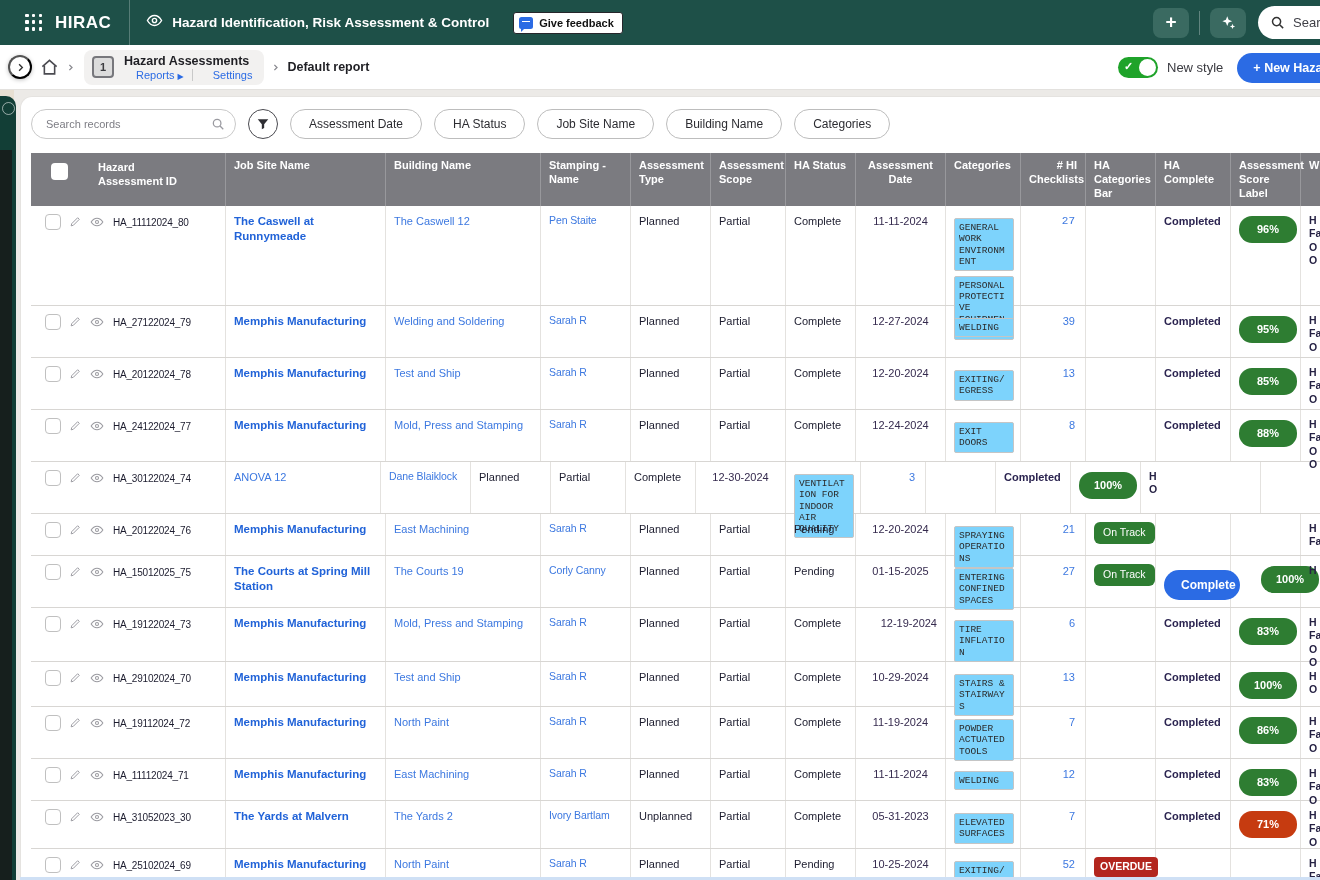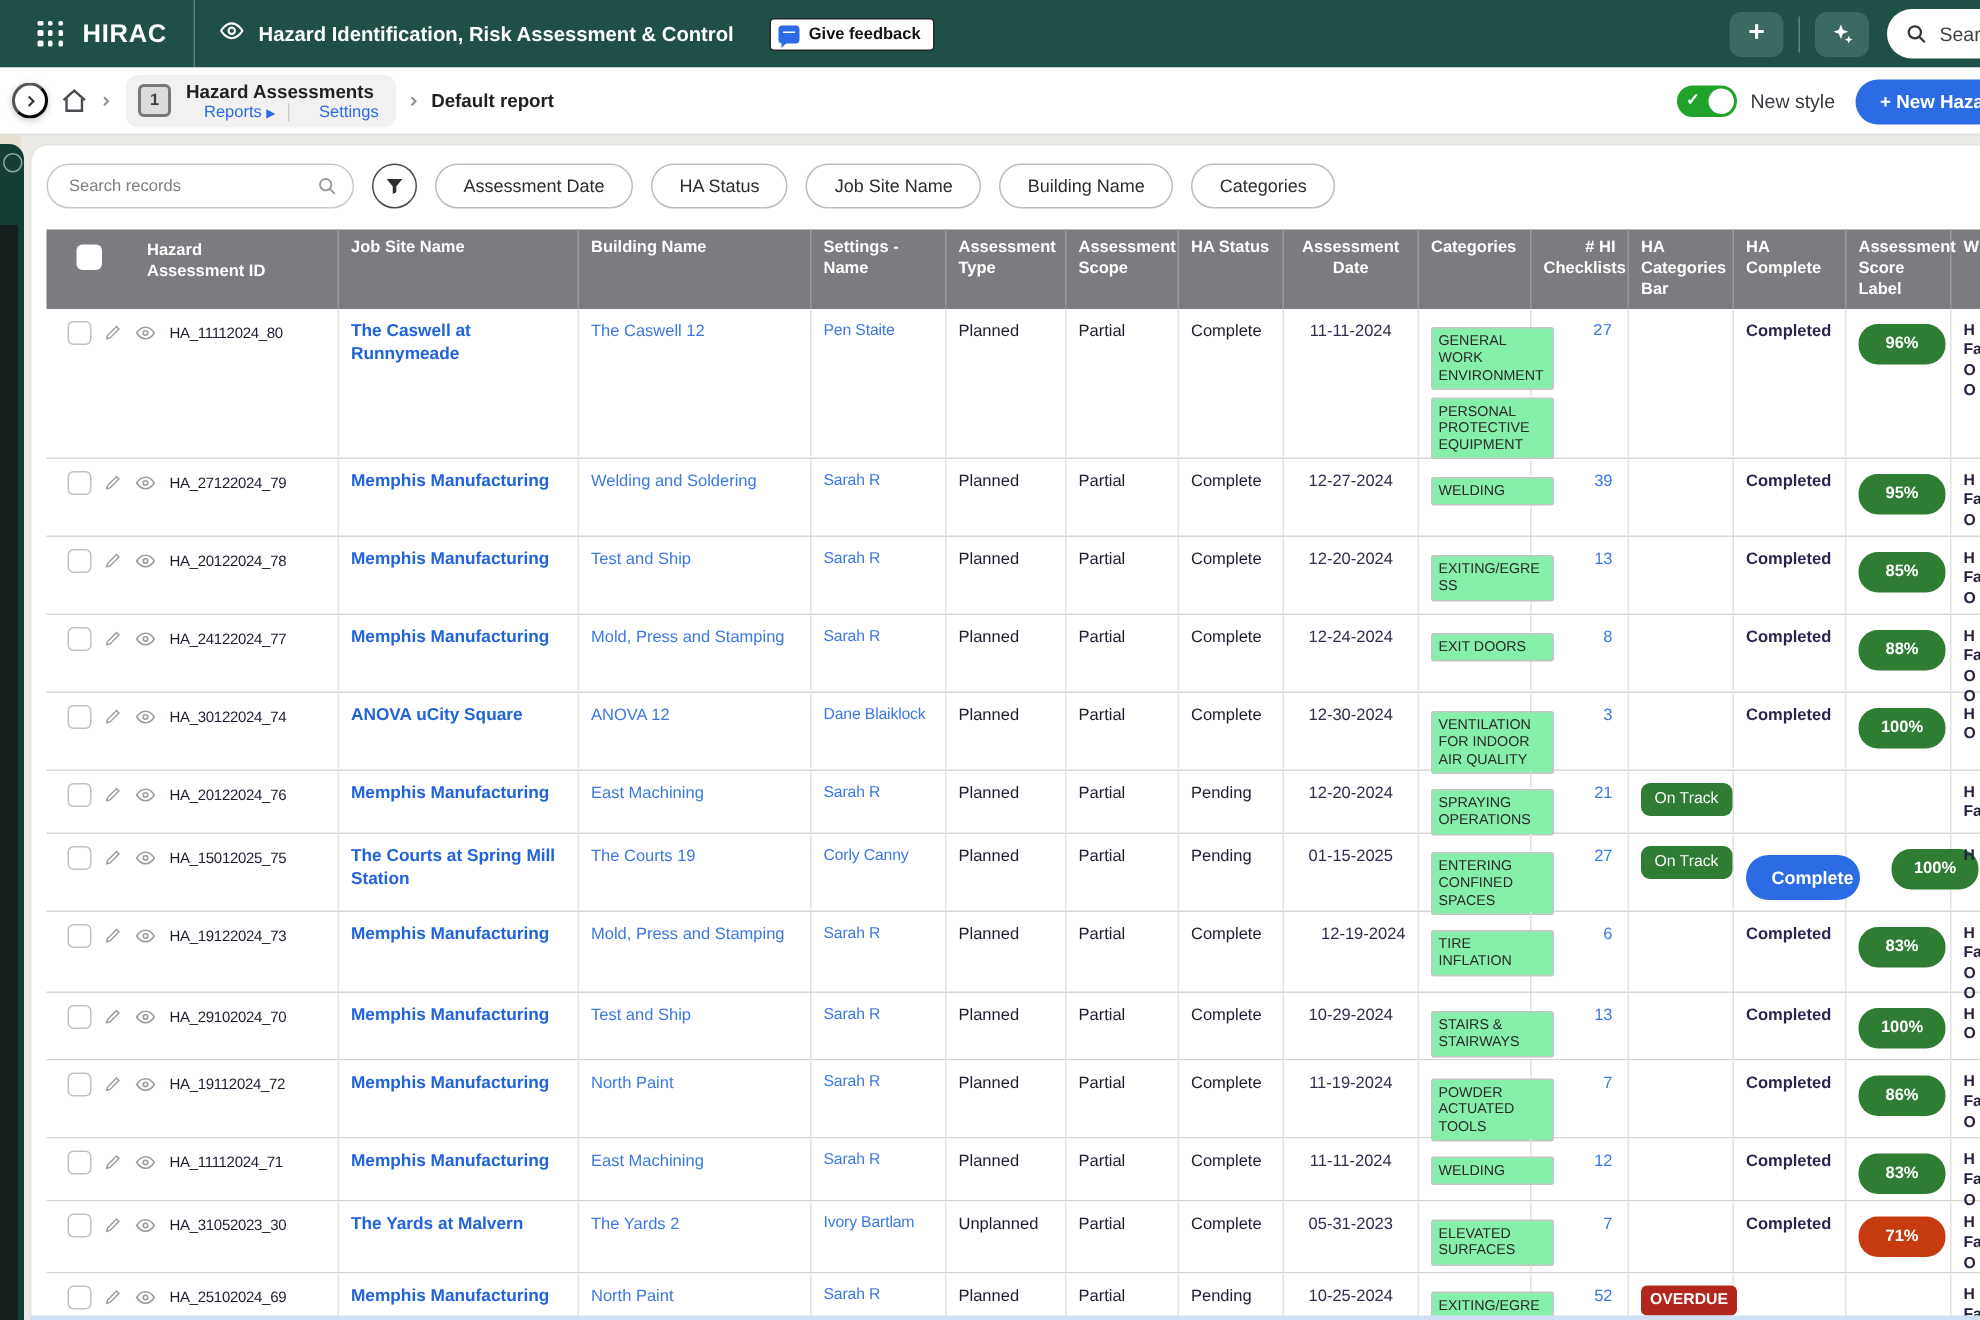--- a/index.html
+++ b/index.html
@@ -71,21 +71,21 @@
   .td { padding:8px; border-right:1px solid #E4E2DF; font-size:11px; color:#1c1c2e; line-height:1.3; overflow:visible; }
   .cell-selid { display:flex; align-items:flex-start; padding-left:14px; }
   .row-check { width:16px; height:16px; border:1.5px solid #C0C0C0; border-radius:4px; background:#fff; flex:0 0 auto; cursor:pointer; }
   .act-icon { margin-left:8px; margin-top:1px; cursor:pointer; flex:0 0 auto; display:flex; }
   .id-text { margin-left:9px; font-size:10px; color:#1c1c2e; white-space:nowrap; letter-spacing:-.2px; padding-top:2px; }
   .lnk { color:#3C78E0; cursor:pointer; text-decoration:none; }
   .lnk-bold { color:#2163D8; font-weight:bold; font-size:11.5px; }
   .cell-emp { font-size:10.5px; letter-spacing:-.1px; }
   .date-txt { color:#352A4E; }
   .tags { display:flex; flex-direction:column; gap:5px; padding-top:4px; }
-  .tag { width:82px; border:1px solid #C5C5C5; background:#86efac; border-radius:2px; padding:3px 4px; font-size:9.5px; line-height:1.18; color:#2b2b2b; overflow:hidden; overflow-wrap:break-word; }
+  .tag { width:60px; border:1px solid #C5C5C5; background:#7dd3fc; border-radius:2px; padding:3px 4px; font-size:9.5px; line-height:1.18; color:#2b2b2b; overflow:hidden; overflow-wrap:break-word;font-family:Liberation Mono, monospace; }
   .num-lnk { color:#3C78E0; cursor:pointer; display:block; text-align:right; padding-right:2px; }
   .badge { display:inline-block; color:#fff; font-size:10.5px; padding:4px 9px; border-radius:6px; white-space:nowrap; }
   .badge.ontrack { background:#2E7D32; }
   .badge.overdue { background:#B3261E; border-radius:4px; font-weight:bold; padding:3px 6px; }
   .complete-txt { font-weight:bold; color:#2B2450; }
   .complete-btn { position:relative; z-index:2; margin-top:6px; width:76px; height:30px; background:#2B6BE4; border:none; border-radius:15px; color:#fff; font-weight:bold; font-size:12px; text-align:left; padding-left:17px; white-space:nowrap; overflow:hidden; cursor:pointer; }
   .score-pill { display:block; width:58px; text-align:center; color:#fff; font-size:11px; font-weight:600; padding:6px 0; border-radius:13px; margin-top:2px; }
   .score-green { background:#2E7D32; }
   .score-orange { background:#C63B10; }
   .score-shift { margin-left:22px; }
@@ -213,21 +213,21 @@
       </div>
   </div>
   <div class="ha-table" id="ha-table">
       <div class="thead">
         <div class="th th-first" style="width: 195px; text-align: left;">
           <span class="hd-check"></span>
           <span class="hd-label">Hazard Assessment ID</span>
         </div>
         <div class="th" style="width: 160px; text-align: left;">Job Site Name</div>
         <div class="th" style="width: 155px; text-align: left;">Building Name</div>
-        <div class="th" style="width: 90px; text-align: left;">Settings - Name</div>
+        <div class="th" style="width: 90px; text-align: left;">Stamping - Name</div>
         <div class="th" style="width: 80px; text-align: left;">Assessment Type</div>
         <div class="th" style="width: 75px; text-align: left;">Assessment Scope</div>
         <div class="th" style="width: 70px; text-align: left;">HA Status</div>
         <div class="th" style="width: 90px; text-align: center;">Assessment Date</div>
         <div class="th" style="width: 75px; text-align: left;">Categories</div>
         <div class="th" style="width: 65px; text-align: right;"># HI Checklists</div>
         <div class="th" style="width: 70px; text-align: left;">HA Categories Bar</div>
         <div class="th" style="width: 75px; text-align: left;">HA Complete</div>
         <div class="th" style="width: 70px; text-align: left;">Assessment Score Label</div>
         <div class="th" style="width: 120px; text-align: left;">W</div>
@@ -412,21 +412,20 @@
             </svg>
           </span>
           <span class="act-icon">
             <svg width="14" height="14" viewBox="0 0 24 24" fill="none" stroke="#9a9aa0" stroke-width="1.8">
               <path d="M2 12s4-6.5 10-6.5S22 12 22 12s-4 6.5-10 6.5S2 12 2 12z"></path>
               <circle cx="12" cy="12" r="2.6"></circle>
             </svg>
           </span>
           <span class="id-text">HA_30122024_74</span>
         </div>
-        <div class="td" style="width: 160px;"><span class="lnk lnk-bold">ANOVA uCity Square</span></div>
         <div class="td" style="width: 155px;"><span class="lnk">ANOVA 12</span></div>
         <div class="td cell-emp" style="width: 90px;"><span class="lnk">Dane Blaiklock</span></div>
         <div class="td" style="width: 80px;">Planned</div>
         <div class="td" style="width: 75px;">Partial</div>
         <div class="td" style="width: 70px;">Complete</div>
         <div class="td date-txt" style="width: 90px; text-align: center;">12-30-2024</div>
         <div class="td" style="width: 75px;">
           <div class="tags">
             <div class="tag">VENTILATION FOR INDOOR AIR QUALITY</div>
           </div>

